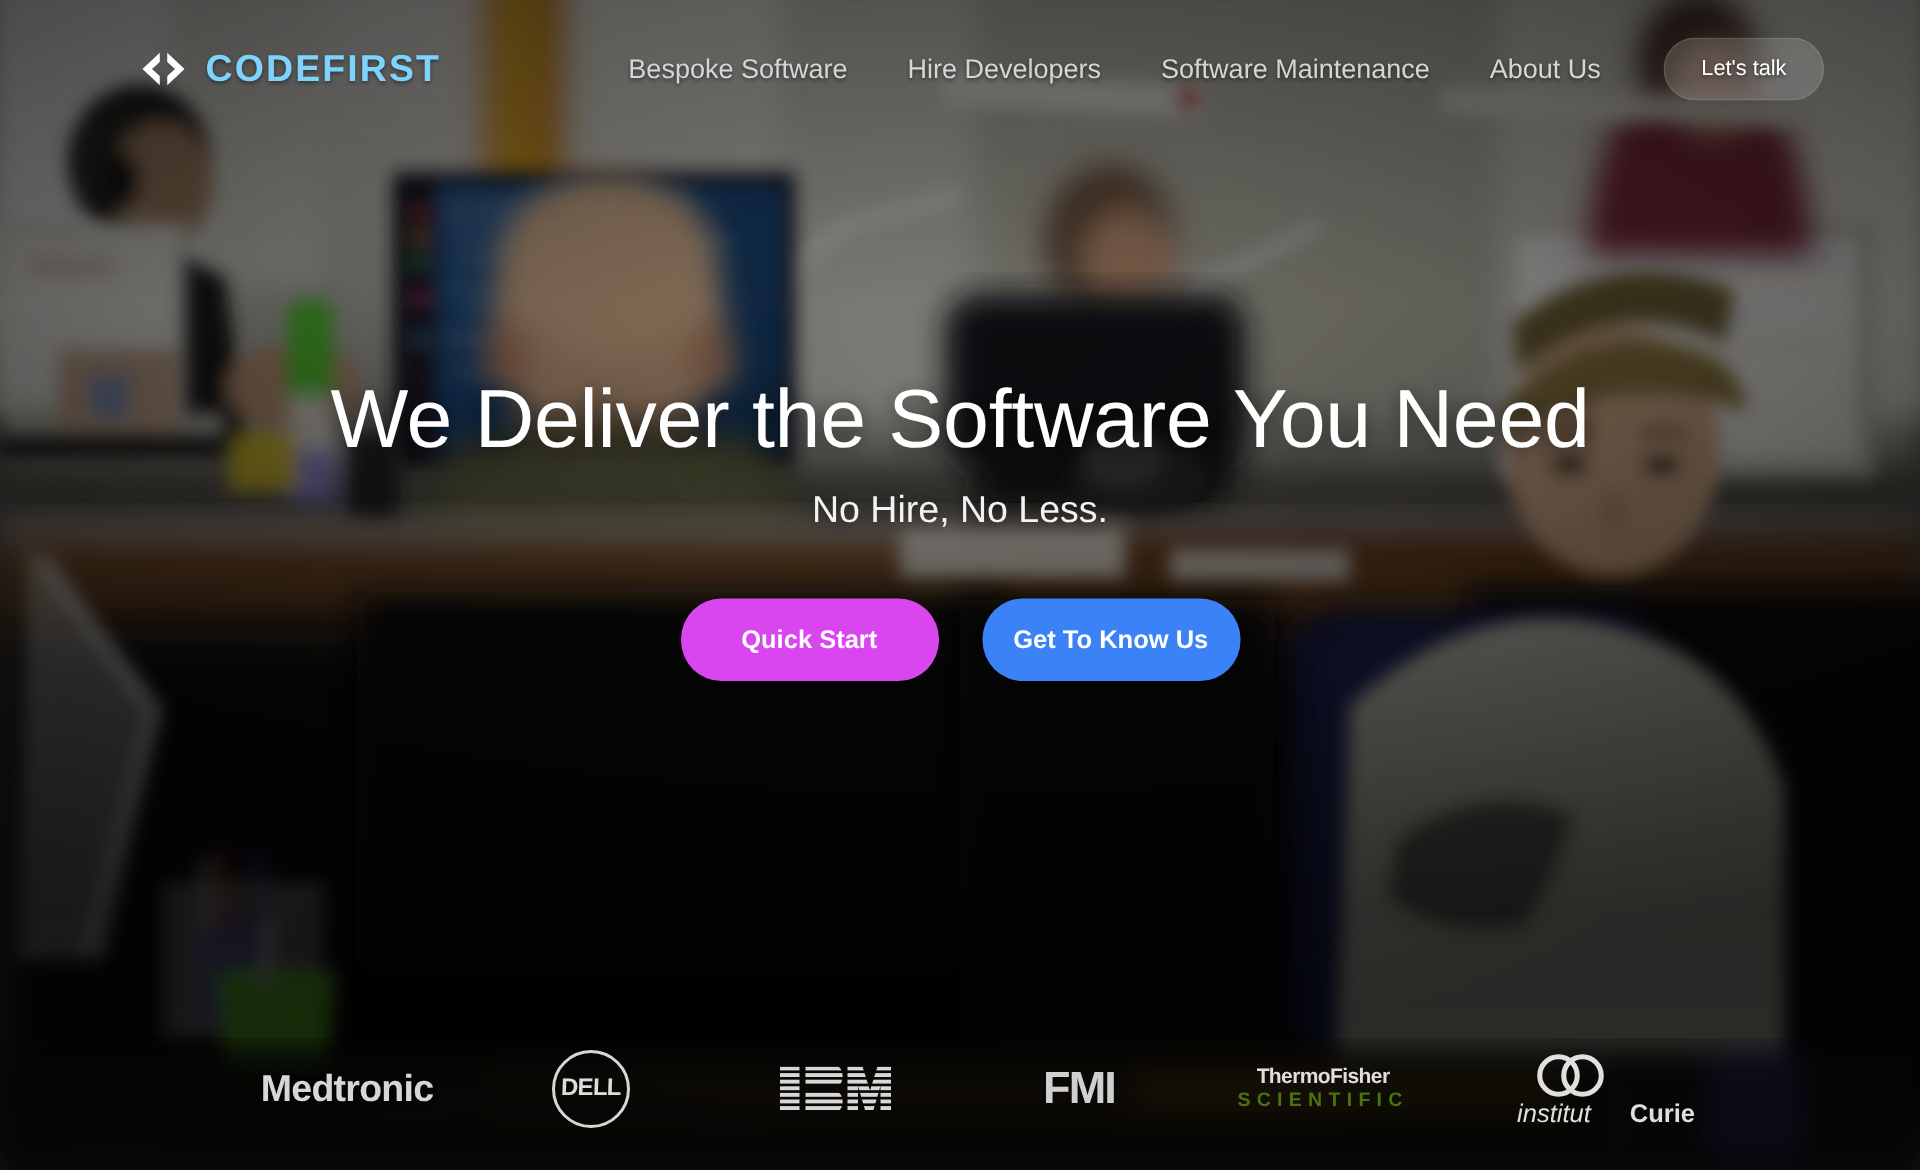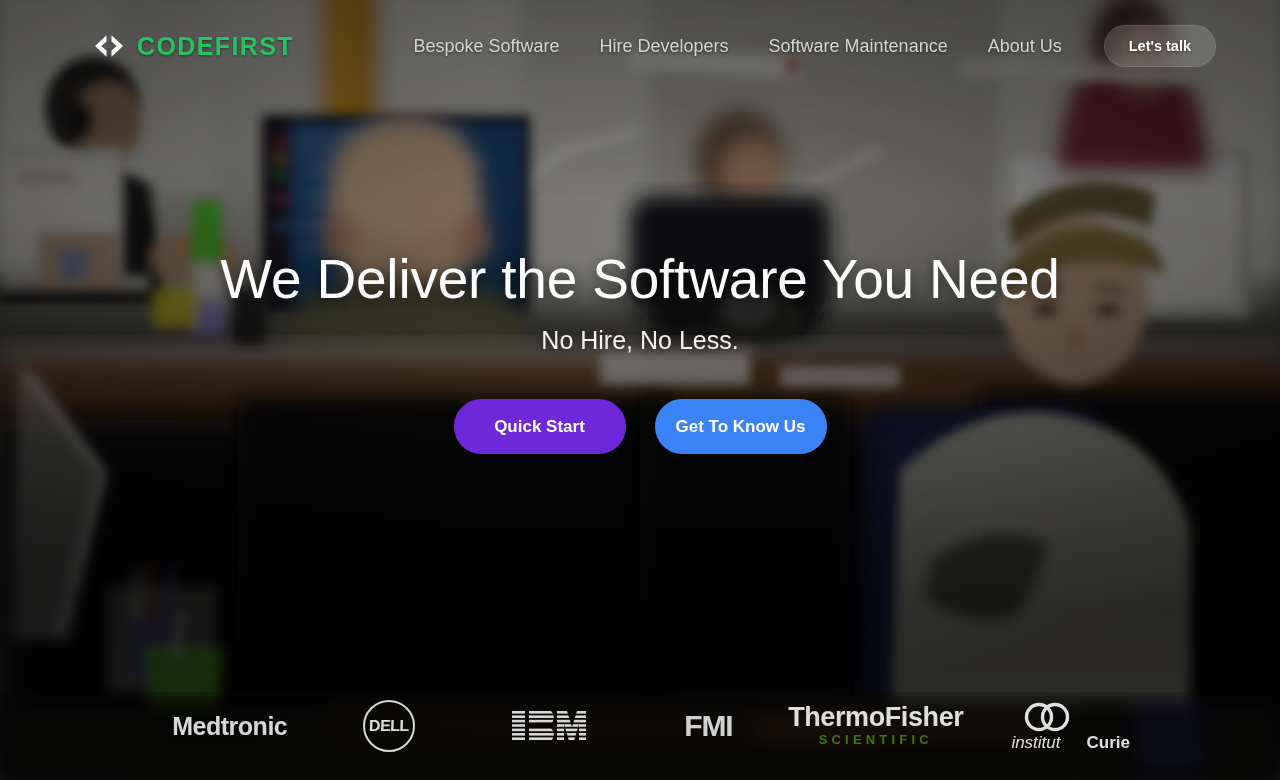--- a/index.html
+++ b/index.html
@@ -20,38 +20,38 @@
   }
 
   
   .site-header {
     position:absolute; top:0; left:0; right:0; height:92px; z-index:5;
     display:flex; align-items:center; padding:0 64px 0 92px;
   }
   .brand { display:flex; align-items:center; gap:11px; }
   .brand-mark { width:34px; height:24px; flex:none; }
   .brand-name {
-    color:#22c55e; font-size:25px; font-weight:bold; letter-spacing:1.4px;
+    color:#7dd3fc; font-size:25px; font-weight:bold; letter-spacing:1.4px;
     line-height:1; white-space:nowrap;
     text-shadow:0 1px 3px rgba(0,0,0,0.45);
   }
 
   .main-nav {
     margin-left:auto; display:flex; align-items:center; gap:0;
   }
   .nav-link {
     color:#d5d5d5; font-size:18px; line-height:1; text-decoration:none;
     padding:0 20px; white-space:nowrap; cursor:pointer;
     text-shadow:0 1px 3px rgba(0,0,0,0.55);
   }
   .talk-btn {
     margin-left:22px;
     background:rgba(255,255,255,0.16);
     border:1px solid rgba(255,255,255,0.10);
-    color:#ffffff; font-size:14.5px; font-weight:bold;
+    color:#ffffff; font-size:14.5px; font-weight:normal;
     padding:12px 24px; border-radius:22px; cursor:pointer;
     backdrop-filter:blur(2px); white-space:nowrap;
     text-shadow:0 1px 3px rgba(0,0,0,0.5);
   }
 
   
   .hero {
     position:absolute; left:0; right:0; top:250px; z-index:4;
     display:flex; flex-direction:column; align-items:center;
   }
@@ -64,21 +64,21 @@
     margin-top:18px; color:#f2f2f2; font-size:25px; font-weight:normal;
     line-height:1.1; white-space:nowrap;
     text-shadow:0 2px 12px rgba(0,0,0,0.55);
   }
   .hero-actions { margin-top:44px; display:flex; gap:29px; }
   .cta {
     border:none; border-radius:27px; font-size:17px; font-weight:bold;
     color:#ffffff; cursor:pointer; line-height:1; white-space:nowrap;
     height:55px; display:flex; align-items:center; justify-content:center;
   }
-  .cta-primary { background:#6d28d9; width:172px; }
+  .cta-primary { background:#d946ef; width:172px; }
   .cta-secondary { background:#3b82f6; width:172px; }
 
   
   .clients {
     position:absolute; left:0; right:0; bottom:28px; z-index:4;
     display:flex; align-items:center; justify-content:center; gap:0;
     padding:0 150px;
   }
   .client { flex:1; display:flex; align-items:center; justify-content:center; opacity:0.92; }
 
@@ -93,21 +93,21 @@
   .logo-dell span {
     color:#f0f0f0; font-size:16px; font-weight:bold; letter-spacing:-0.5px;
     line-height:1; transform:skewX(-2deg);
   }
   .logo-fmi {
     color:#e2e2e2; font-size:30px; font-weight:bold; letter-spacing:-1.2px;
     line-height:1;
   }
   .logo-thermo { text-align:center; line-height:1; }
   .logo-thermo .tf-1 {
-    display:block; color:#f0f0f0; font-size:27px; font-weight:bold;
+    display:block; color:#f0f0f0; font-size:14px; font-weight:bold;
     letter-spacing:-0.4px; line-height:1.05;
   }
   .logo-thermo .tf-2 {
     display:block; color:#4d7c0f; font-size:13px; font-weight:bold;
     letter-spacing:4.2px; line-height:1.3; margin-top:1px;
   }
   .logo-curie { display:flex; flex-direction:column; align-items:center; }
   .logo-curie .cu-mark { margin-bottom:2px; }
   .logo-curie .cu-text {
     color:#f2f2f2; font-size:17px; line-height:1; white-space:nowrap;

